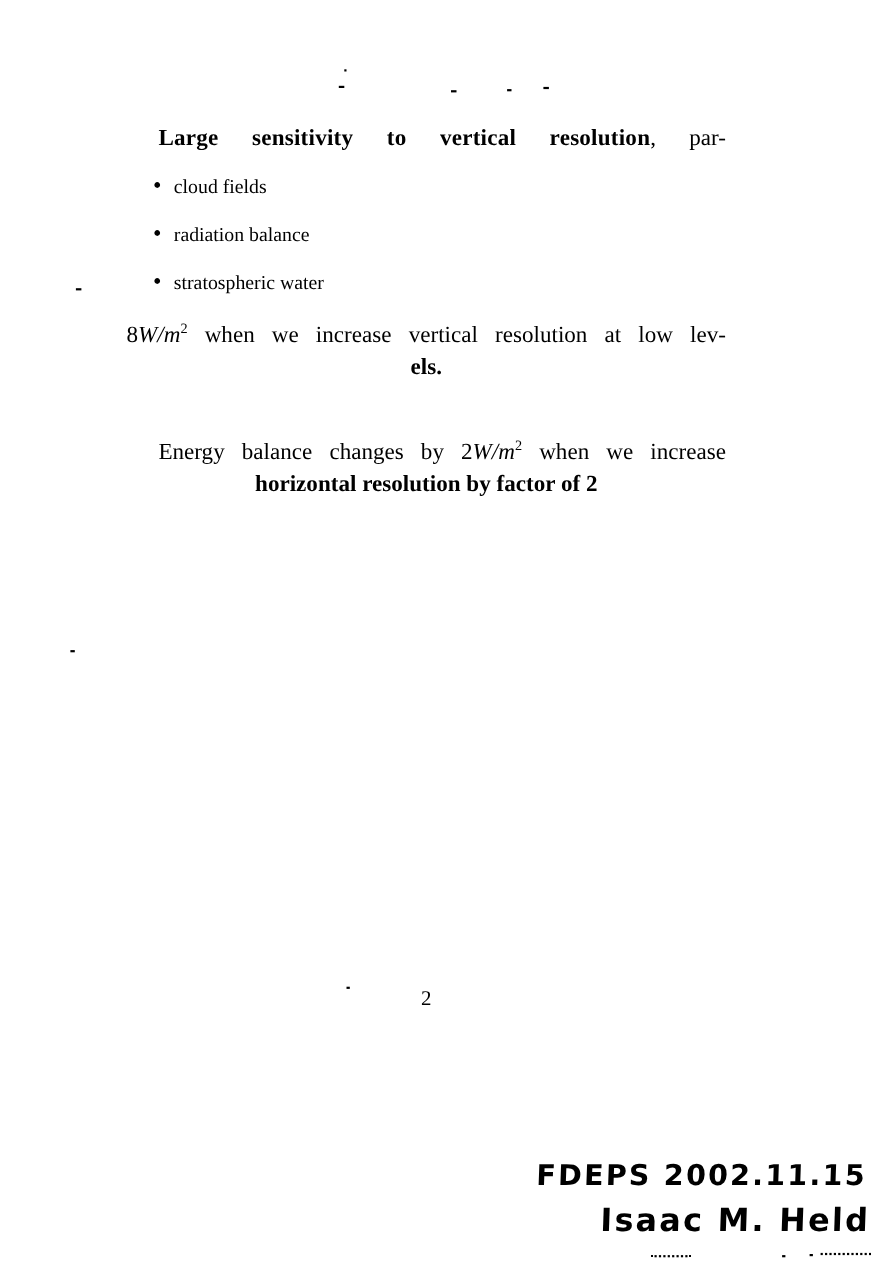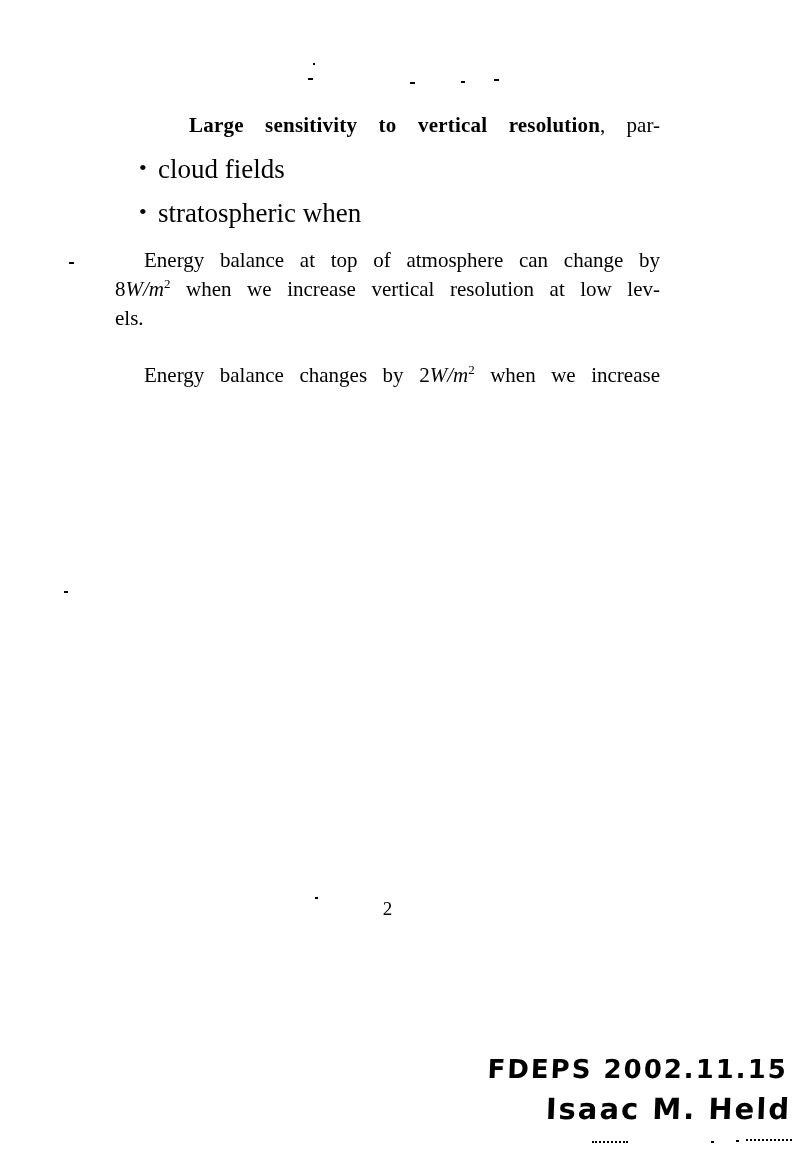--- a/index.html
+++ b/index.html
@@ -20,51 +20,51 @@
   }
   .hline {
     font-size: 21px;
     line-height: 30px;
   }
   .jline {
     text-align: justify;
     text-align-last: justify;
   }
   .indent { display: inline-block; width: 29px; }
-  b { font-weight: bold; letter-spacing: 0.2px; margin-left: 45px; }
+  b { font-weight: bold; letter-spacing: 0.2px; }
   i { font-style: italic; font-family: Liberation Serif, serif; }
   sup { font-size: 13px; line-height: 0; vertical-align: super; }
 
   ul.bullets {
     list-style: none;
     margin: 18px 0 0 0;
     padding: 0;
   }
   ul.bullets li {
     position: relative;
     padding-left: 43px;
-    font-size: 27px;
+    font-size: 18px;
     line-height: 22px;
     margin-bottom: 22px;
   }
   ul.bullets li::before {
     content: "\2022";
     position: absolute;
     left: 24px;
     top: -1px;
     font-size: 22px;
   }
 
   .para {
     margin-top: 22px;
     font-size: 21px;
     line-height: 29px;
   }
-  .para.second { margin-top: 28px; }
-  .para .line { text-align: left; }
+  .para.second { margin-top: 48px; }
+  .para .line { text-align: center; font-weight: bold; }
 
   .pagenum {
     position: absolute;
     left: 115px;
     top: 898px;
     width: 545px;
     text-align: center;
     font-size: 19px;
     line-height: 22px;
   }
@@ -112,37 +112,36 @@
   <div class="content">
 
     <div>
       <div class="hline jline">
         <span class="indent"></span><b>Large sensitivity to vertical resolution</b><span>, par-</span>
       </div>
     </div>
 
     <ul class="bullets">
       <li>cloud fields</li>
-      <li>stratospheric when</li>
+      <li>radiation balance</li>
+      <li>stratospheric water</li>
     </ul>
 
     <div class="para">
-      <div class="jline">
-        <span class="indent"></span><span>Energy balance at top of atmosphere can change by</span>
-      </div>
       <div class="jline">
         <span>8</span><i>W/m</i><sup>2</sup><span> when we increase vertical resolution at low lev-</span>
       </div>
       <div class="line">els.</div>
     </div>
 
     <div class="para second">
       <div class="jline">
         <span class="indent"></span><span>Energy balance changes by 2</span><i>W/m</i><sup>2</sup><span> when we increase</span>
       </div>
+      <div class="line">horizontal resolution by factor of 2</div>
     </div>
 
   </div>
 
   <div class="pagenum">2</div>
 
   <div class="handwriting">
     <div class="hw-line1">FDEPS 2002.11.15</div>
     <div class="hw-line2">Isaac M. Held</div>
   </div>

